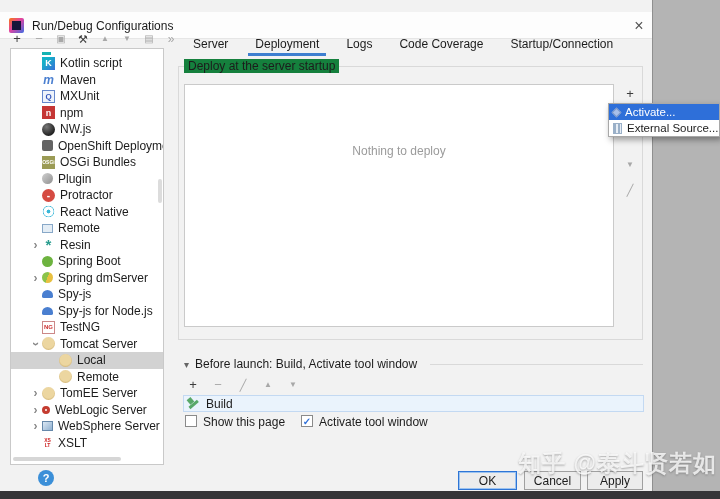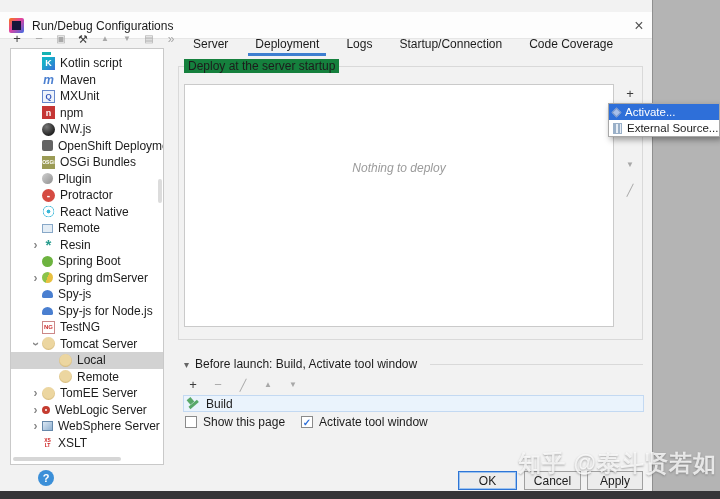--- a/index.html
+++ b/index.html
@@ -32,21 +32,21 @@
   .hscroll { position:absolute; left:2px; bottom:3px; width:108px; height:4px; background:#d6d6d6; border-radius:2px; }
   .vscroll { position:absolute; right:1px; top:130px; width:4px; height:24px; background:#dcdcdc; border-radius:2px; }
 
   .tabs { position:absolute; left:186px; top:33px; display:flex; }
   .tab { padding:4px 7px 5px; margin-right:13px; font-size:12px; color:#1c1c1c; }
   .tab.sel { border-bottom:3px solid #3e7fd0; padding-bottom:2px; }
 
   .group { position:absolute; left:178px; top:66px; width:465px; height:274px; border:1px solid #d9d9d9; }
   .legend { position:absolute; left:5px; top:-8px; background:#15803d; padding:0 4px; font-size:12px; color:#1c1c1c; }
   .deploy-list { position:absolute; left:5px; top:17px; width:430px; height:243px; background:#fff; border:1px solid #cacaca; }
-  .empty { position:absolute; top:76px; width:100%; text-align:center; color:#9b9b9b; font-size:12px;font-style:italic; }
+  .empty { position:absolute; top:59px; width:100%; text-align:center; color:#9b9b9b; font-size:12px; }
   .side-icons { position:absolute; right:5px; top:20px; display:flex; flex-direction:column; gap:11px; align-items:center; }
   .side-icons .tbico:first-child { margin-bottom:46px; }
 
   .popup { position:absolute; left:608px; top:103px; width:112px; background:#fff; border:1px solid #a8a8a8;
            box-shadow:2px 3px 6px rgba(0,0,0,.35); z-index:40; font-size:11.5px; }
   .prow { display:flex; align-items:center; height:16px; padding:0 4px; gap:5px; color:#1c1c1c; white-space:nowrap; }
   .prow.sel { background:#2e6fd9; color:#fff; }
   .artifact-icon { width:7px; height:7px; transform:rotate(45deg); background:#a8c0ea; border:1px solid #7a96c8; flex:0 0 auto; }
   .external-source-icon { width:9px; height:11px; border:1px solid #9ab0c8; flex:0 0 auto;
            background:repeating-linear-gradient(90deg,#9ab0c8 0 2px,#e6edf5 2px 4px); }
@@ -55,21 +55,21 @@
   .bl-arrow { color:#666; font-size:10px; }
   .bl-line { position:absolute; left:430px; top:364px; width:213px; height:1px; background:#d9d9d9; }
   .bl-toolbar { position:absolute; left:186px; top:378px; display:flex; gap:11px; }
   .task-row { position:absolute; left:183px; top:395px; width:461px; height:17px; background:#eaf3fc; border:1px solid #c3d9f2;
               display:flex; align-items:center; gap:6px; padding-left:3px; font-size:12px; color:#1c1c1c; }
   .hammer { width:13px; height:13px; position:relative; flex:0 0 auto; }
   .hammer::before { content:""; position:absolute; left:1px; top:6px; width:11px; height:2.5px; background:#59a869; transform:rotate(-40deg); }
   .hammer::after { content:""; position:absolute; left:1px; top:1px; width:4.5px; height:6px; background:#59a869; transform:rotate(-40deg); }
 
   .cb-row { position:absolute; left:185px; top:415px; display:flex; gap:16px; font-size:12px; align-items:center; color:#1c1c1c; }
-  .cb { display:flex; align-items:center; }
+  .cb { display:flex; align-items:flex-start; }
   .cbox { width:12px; height:12px; border:1px solid #8a8a8a; background:#fff; margin-right:6px; display:inline-flex;
           align-items:center; justify-content:center; font-size:10px; color:#2e6fd9; font-weight:bold; }
 
   .btn { position:absolute; top:471px; height:19px; background:#ececec; border:1px solid #a0a0a0;
          font-size:12px; font-family:inherit; color:#1c1c1c; }
   button[data-name="ok-button"] { left:458px; width:59px; border:1px solid #2e75d6; box-shadow:0 0 0 1px #9cc3ef inset; }
   button[data-name="cancel-button"] { left:524px; width:57px; }
   button[data-name="apply-button"] { left:587px; width:56px; }
 
   .help { position:absolute; left:38px; top:470px; width:16px; height:16px; border-radius:50%; background:#3b8fd8; color:#fff;
@@ -227,22 +227,22 @@
         <span class="chev" data-name="chevron-spacer"></span>
         <span class="gicon" data-name="xslt-icon" style="color: rgb(204, 34, 34); font-size: 5px; width: 11px; height: 11px; white-space: normal; line-height: 5px;">XS LT</span>
         <span data-name="tree-item-label">XSLT</span>
       </div>
     </div>
 
   <div class="tabs" data-name="tab-bar">
       <div class="tab" data-name="tab-server">Server</div>
       <div class="tab sel" data-name="tab-deployment">Deployment</div>
       <div class="tab" data-name="tab-logs">Logs</div>
+      <div class="tab" data-name="tab-code-coverage">Code Coverage</div>
       <div class="tab" data-name="tab-startup-connection">Startup/Connection</div>
-      <div class="tab" data-name="tab-code-coverage">Code Coverage</div>
     </div>
 
   <div class="group" data-name="deploy-group">
     <span class="legend" data-name="deploy-group-legend">Deploy at the server startup</span>
     <div class="deploy-list" data-name="deploy-list">
       <div class="empty" data-name="empty-state-text">Nothing to deploy</div>
     </div>
     <div class="side-icons" data-name="deploy-toolbar">
         <span class="tbico" data-name="add-icon" style="font-size: 13px;">+</span>
         <span class="tbico dis" data-name="move-down-icon" style="font-size: 8px;">▼</span>

